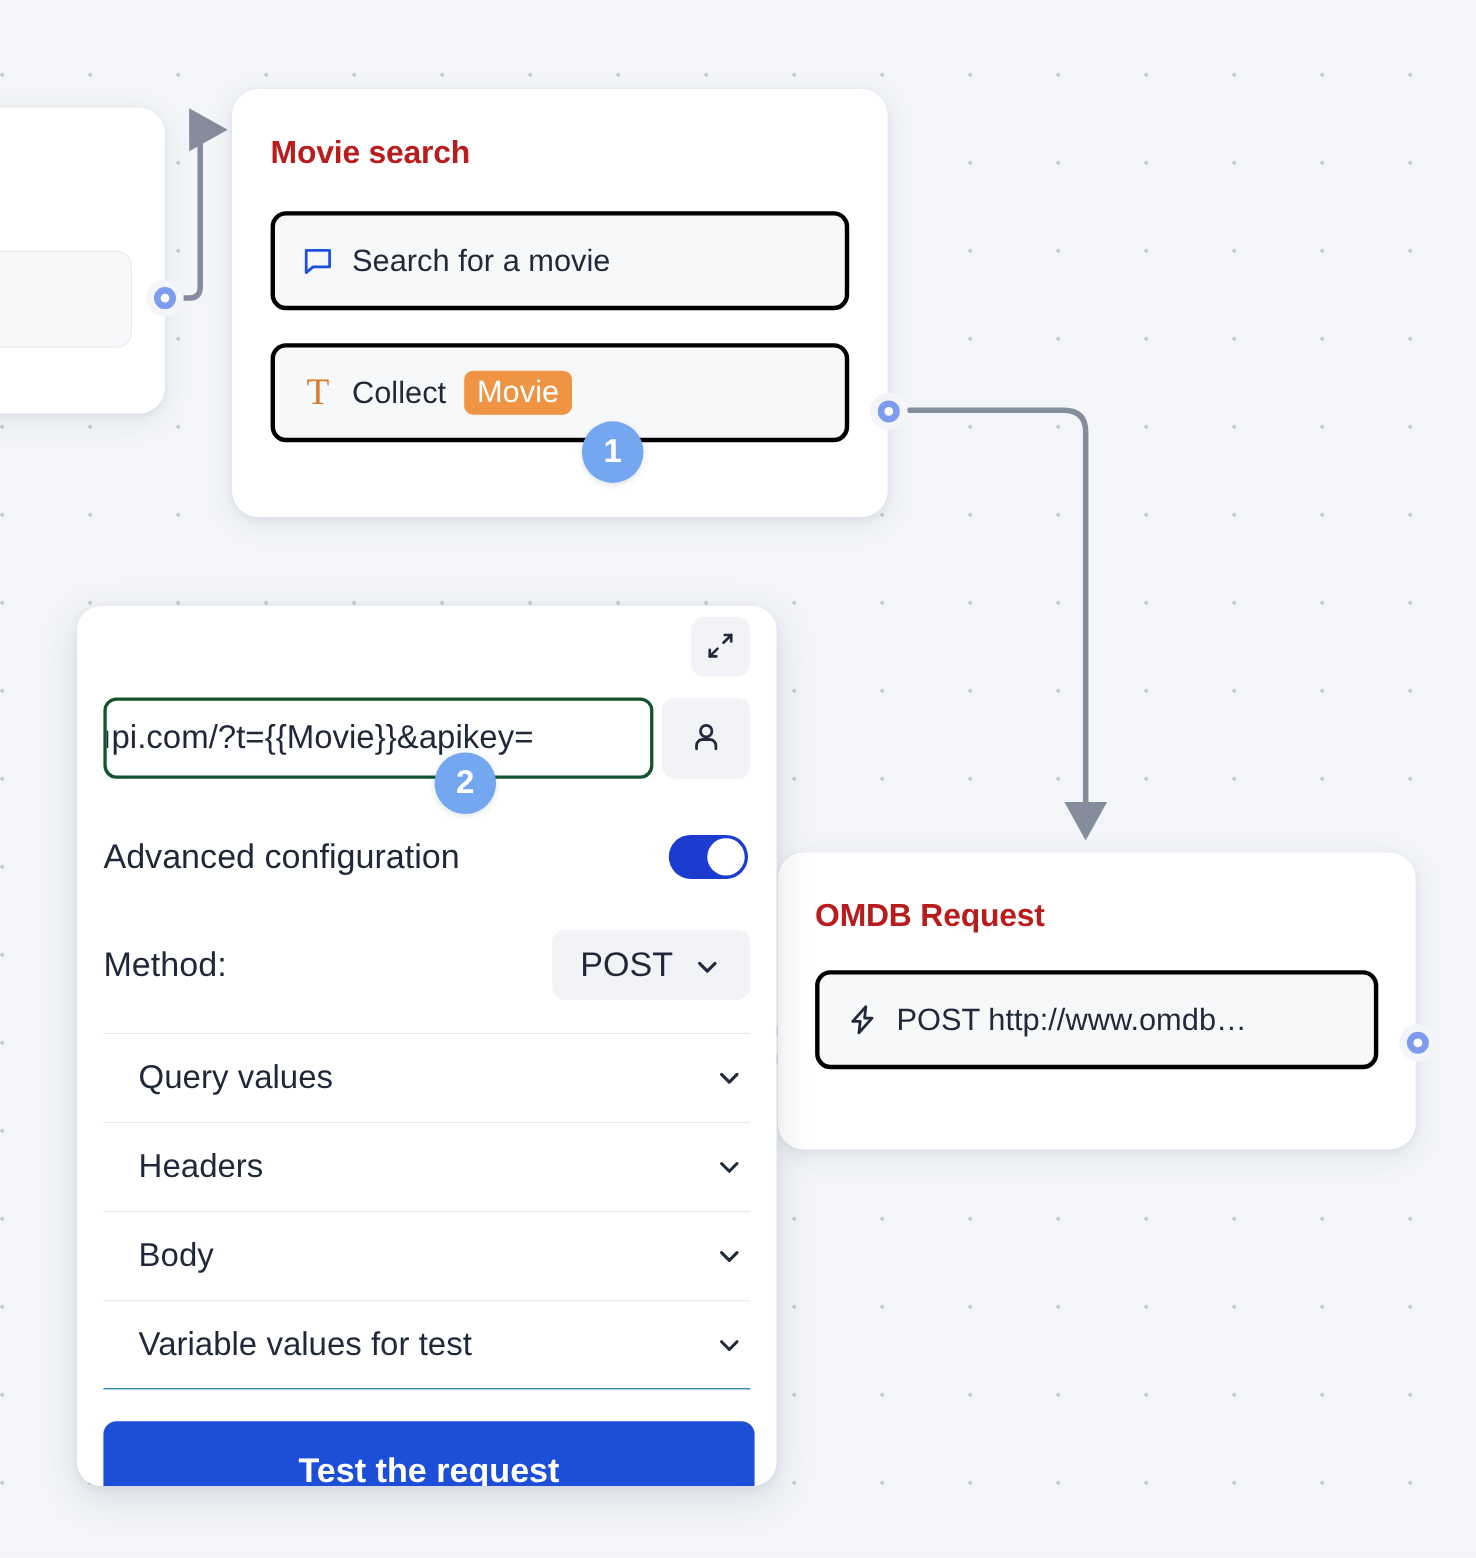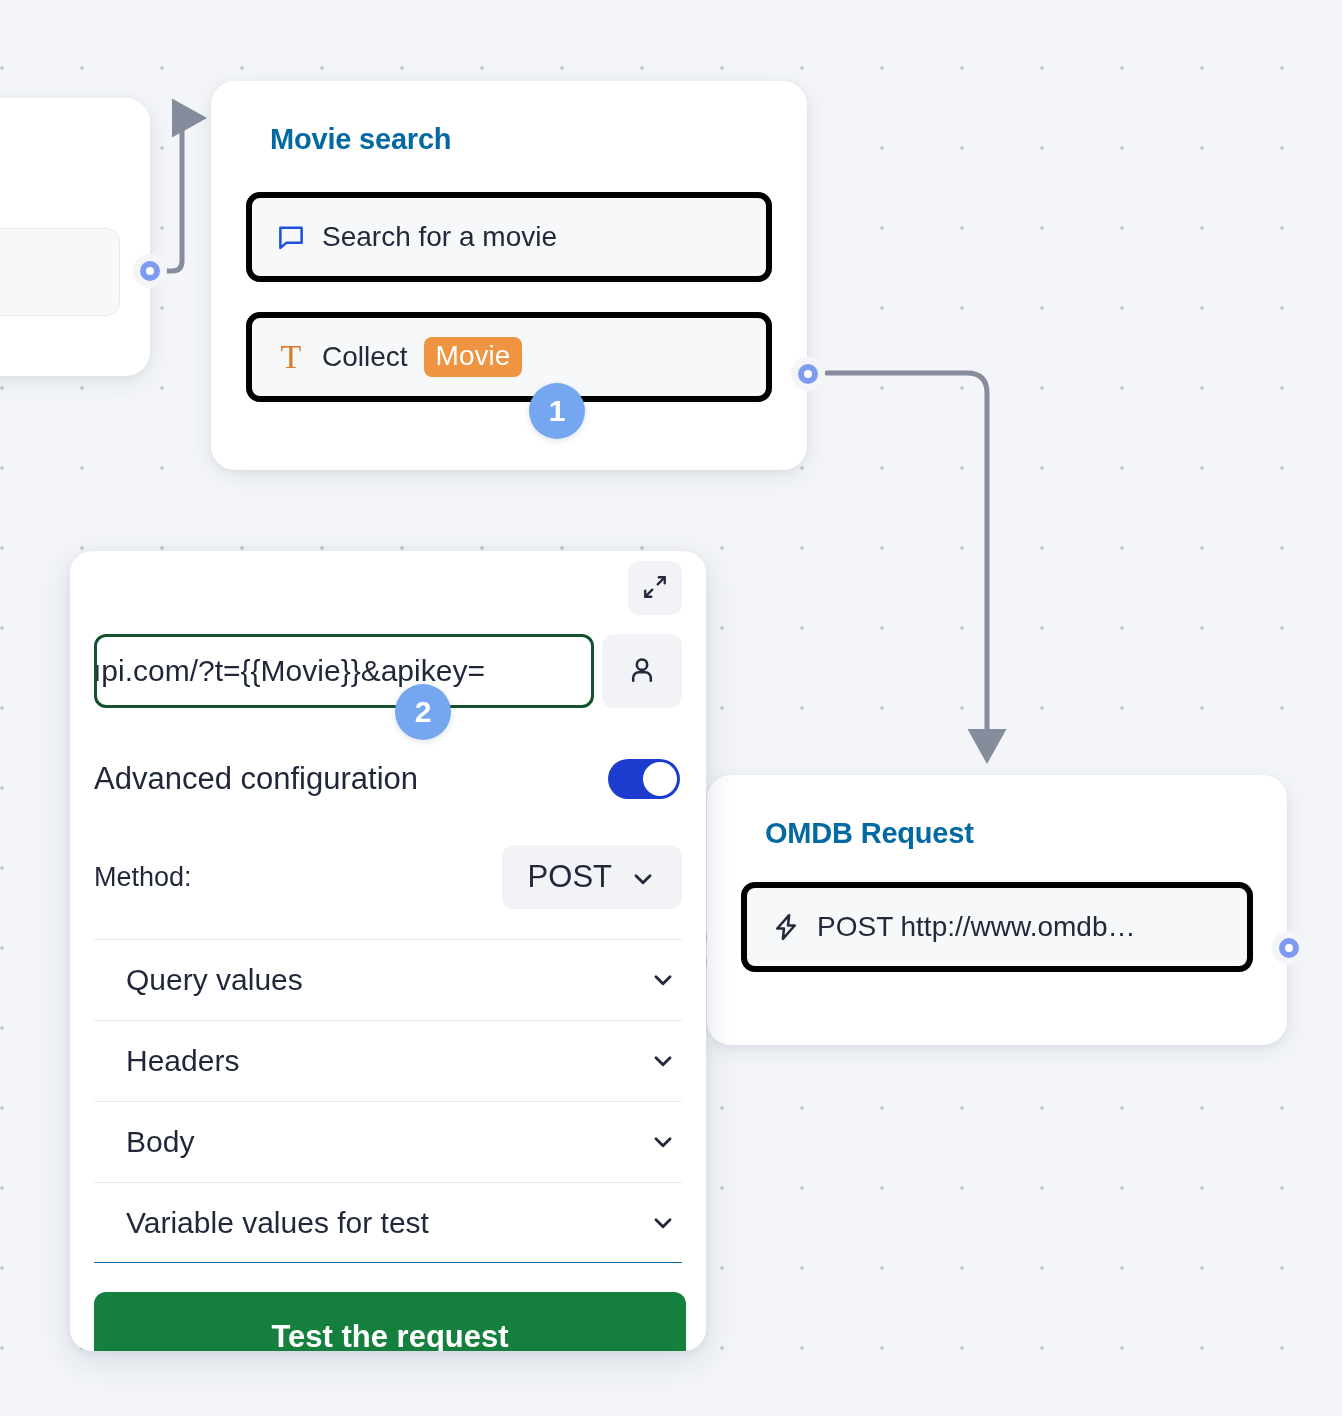--- a/index.html
+++ b/index.html
@@ -32,30 +32,29 @@
   .node {
     position: absolute;
     background: #ffffff;
     border-radius: 24px;
     box-shadow: 0 6px 22px rgba(60, 75, 110, 0.10),
                 0 2px 6px rgba(60, 75, 110, 0.06);
   }
   .node-title {
     font-size: 29px;
     font-weight: 700;
-    color: #0369a1;
+    color: #b91c1c;
     letter-spacing: -0.2px;
-    margin-left: 24px;
   }
   .node-row {
     display: flex;
     align-items: center;
     gap: 16px;
     background: #f7f8fa;
-    border: 6px solid #000000;
+    border: 4px solid #000000;
     border-radius: 14px;
     height: 90px;
     padding: 0 24px;
     font-size: 28px;
     color: #212a3b;
   }
   .node-row .row-label { white-space: nowrap; overflow: hidden; text-overflow: ellipsis; }
 
   
   #node-left {
@@ -255,21 +254,21 @@
     border-radius: 50%;
     background: #ffffff;
   }
 
   .method-row {
     display: flex;
     align-items: center;
     justify-content: space-between;
     margin-top: 46px;
   }
-  .method-label { font-size: 27px; color: #1f2739; }
+  .method-label { font-size: 31px; color: #1f2739; }
   .method-select {
     display: flex;
     align-items: center;
     gap: 18px;
     background: #f1f3f6;
     border-radius: 12px;
     padding: 14px 26px;
     font-size: 31px;
     font-weight: 400;
     color: #1f2739;
@@ -291,21 +290,21 @@
   .acc-item:last-of-type { border-bottom: 1px solid #0369a1; }
   .acc-label { font-size: 30px; color: #1f2739; }
 
   .test-btn {
     display: block;
     width: 592px;
     margin: 29px auto 0;
     height: 90px;
     border: none;
     border-radius: 12px;
-    background: #15803d;
+    background: #1d4ed8;
     color: #ffffff;
     font-size: 31px;
     font-weight: 700;
     font-family: "Liberation Sans", sans-serif;
     cursor: pointer;
   }
 
   .chev { width: 26px; height: 26px; flex: 0 0 auto; }
 </style>
 </head>

